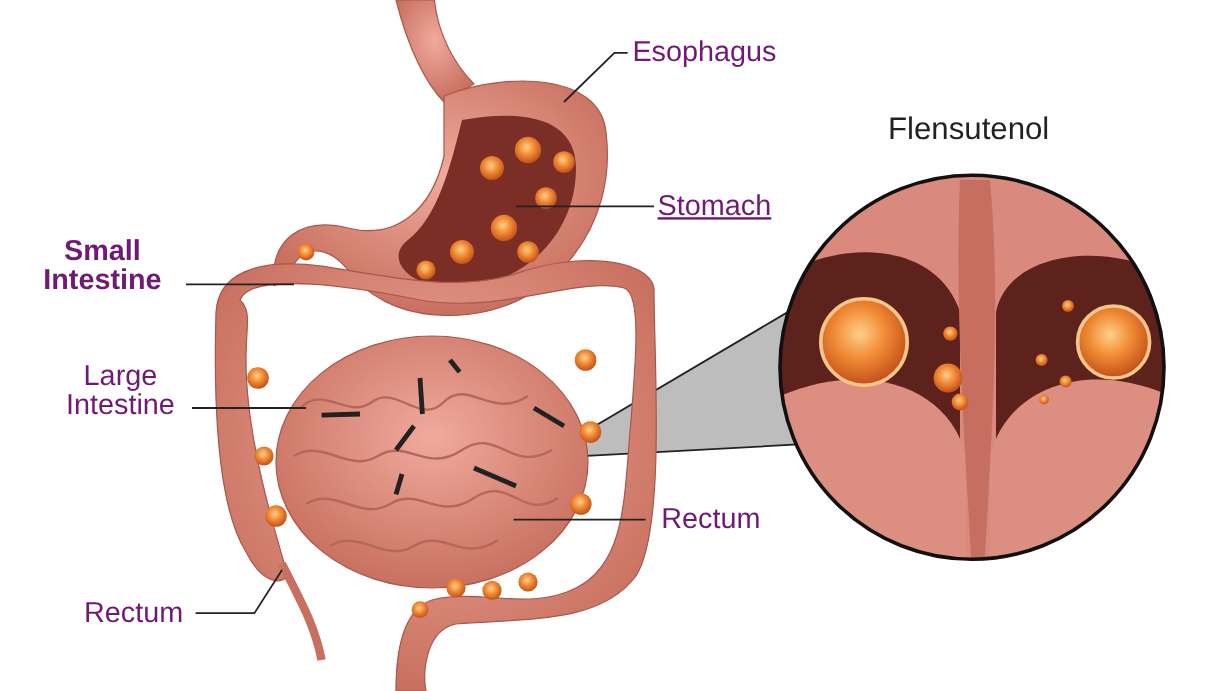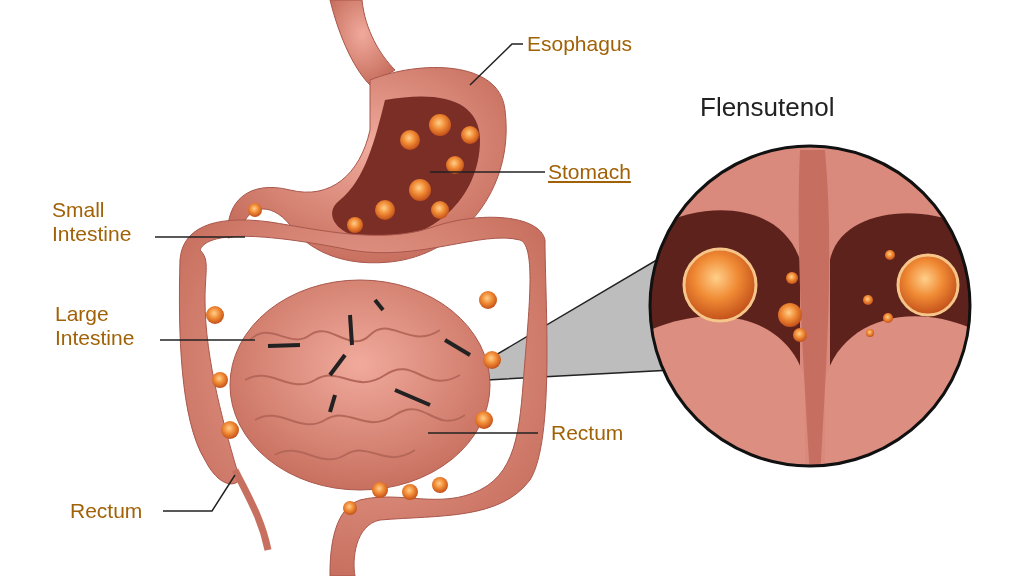--- a/index.html
+++ b/index.html
@@ -1,19 +1,19 @@
 <!DOCTYPE html>
 <html><head>
 <meta charset="utf-8">
 <style>
   html,body{margin:0;padding:0;background:#fff;}
   body{width:1024px;height:576px;position:relative;overflow:hidden;font-family:"Liberation Sans",sans-serif;}
   #art{position:absolute;left:0;top:0;width:1024px;height:576px;}
-  .label{position:absolute;color:#a16207;font-size:21px;line-height:24px;text-align:left;}
-  .title{position:absolute;left:700px;top:92px;font-size:26px;color:#222;}
+  .label{position:absolute;color:#701a75;font-size:24px;line-height:24px;text-align:center;}
+  .title{position:absolute;left:740px;top:92px;font-size:26px;color:#222;}
 </style>
 </head>
 <body>
 
 <svg id="art" viewBox="0 0 1024 576" xmlns="http://www.w3.org/2000/svg">
   <defs>
     <radialGradient id="tis" cx="50%" cy="40%" r="60%">
       <stop offset="0" stop-color="#f0aa9c"></stop>
       <stop offset="1" stop-color="#c8705f"></stop>
     </radialGradient>
@@ -103,18 +103,18 @@
     <path d="M155,237 L245,237"></path>
     <path d="M160,340 L255,340"></path>
     <path d="M538,433 L428,433"></path>
     <path d="M163,511 L212,511 L235,475"></path>
   </g>
 </svg>
 
 <div class="title">Flensutenol</div>
 <div class="label" style="left:527px;top:32px;">Esophagus</div>
 <div class="label" style="left:548px;top:160px;text-decoration:underline;">Stomach</div>
-<div class="label" style="left:52px;top:198px;white-space:pre-line;">Small
+<div class="label" style="left:36px;top:198px;white-space:pre-line;font-weight:bold;">Small
 Intestine</div>
 <div class="label" style="left:55px;top:302px;white-space:pre-line;">Large
 Intestine</div>
 <div class="label" style="left:551px;top:421px;">Rectum</div>
 <div class="label" style="left:70px;top:499px;">Rectum</div>
 
 </body></html>

